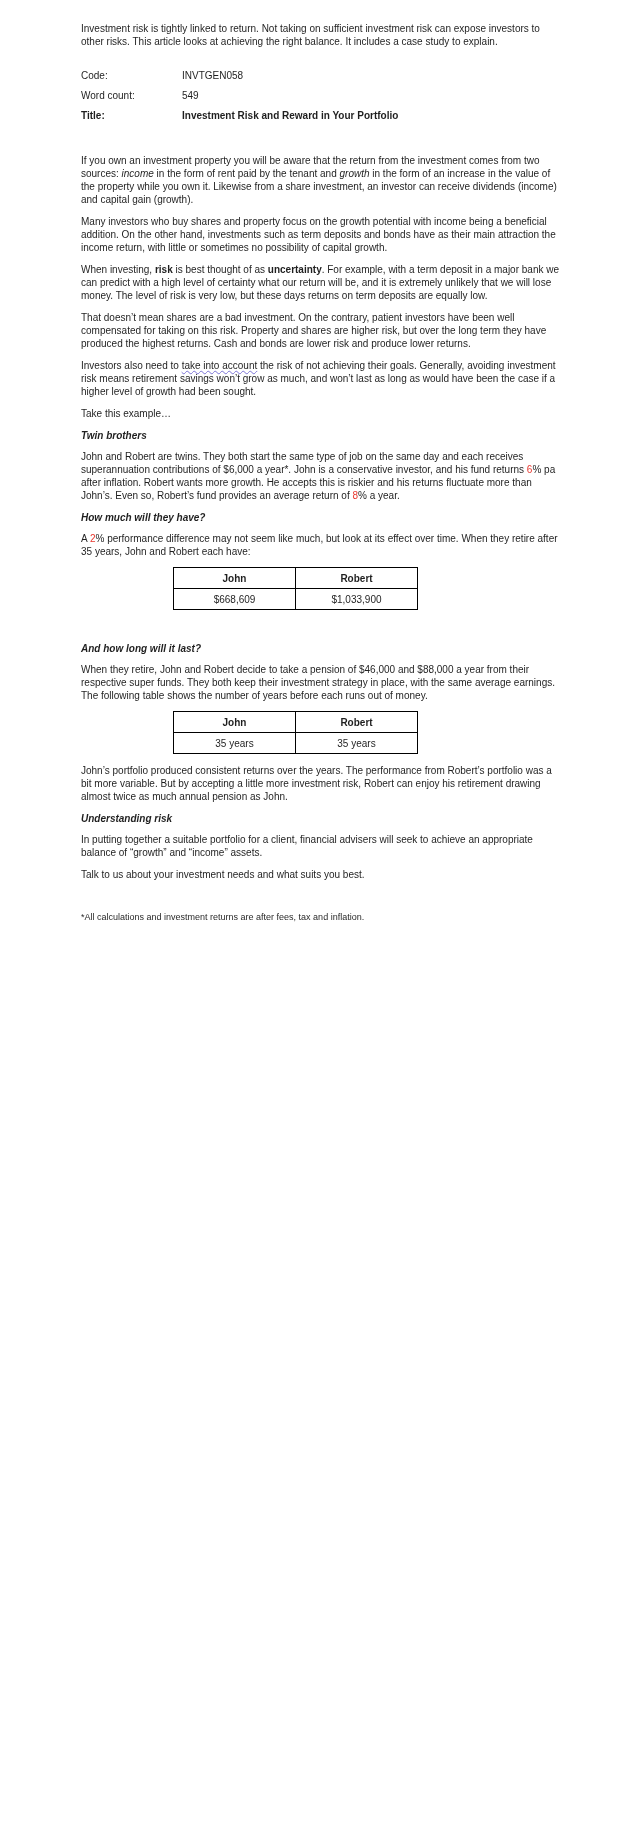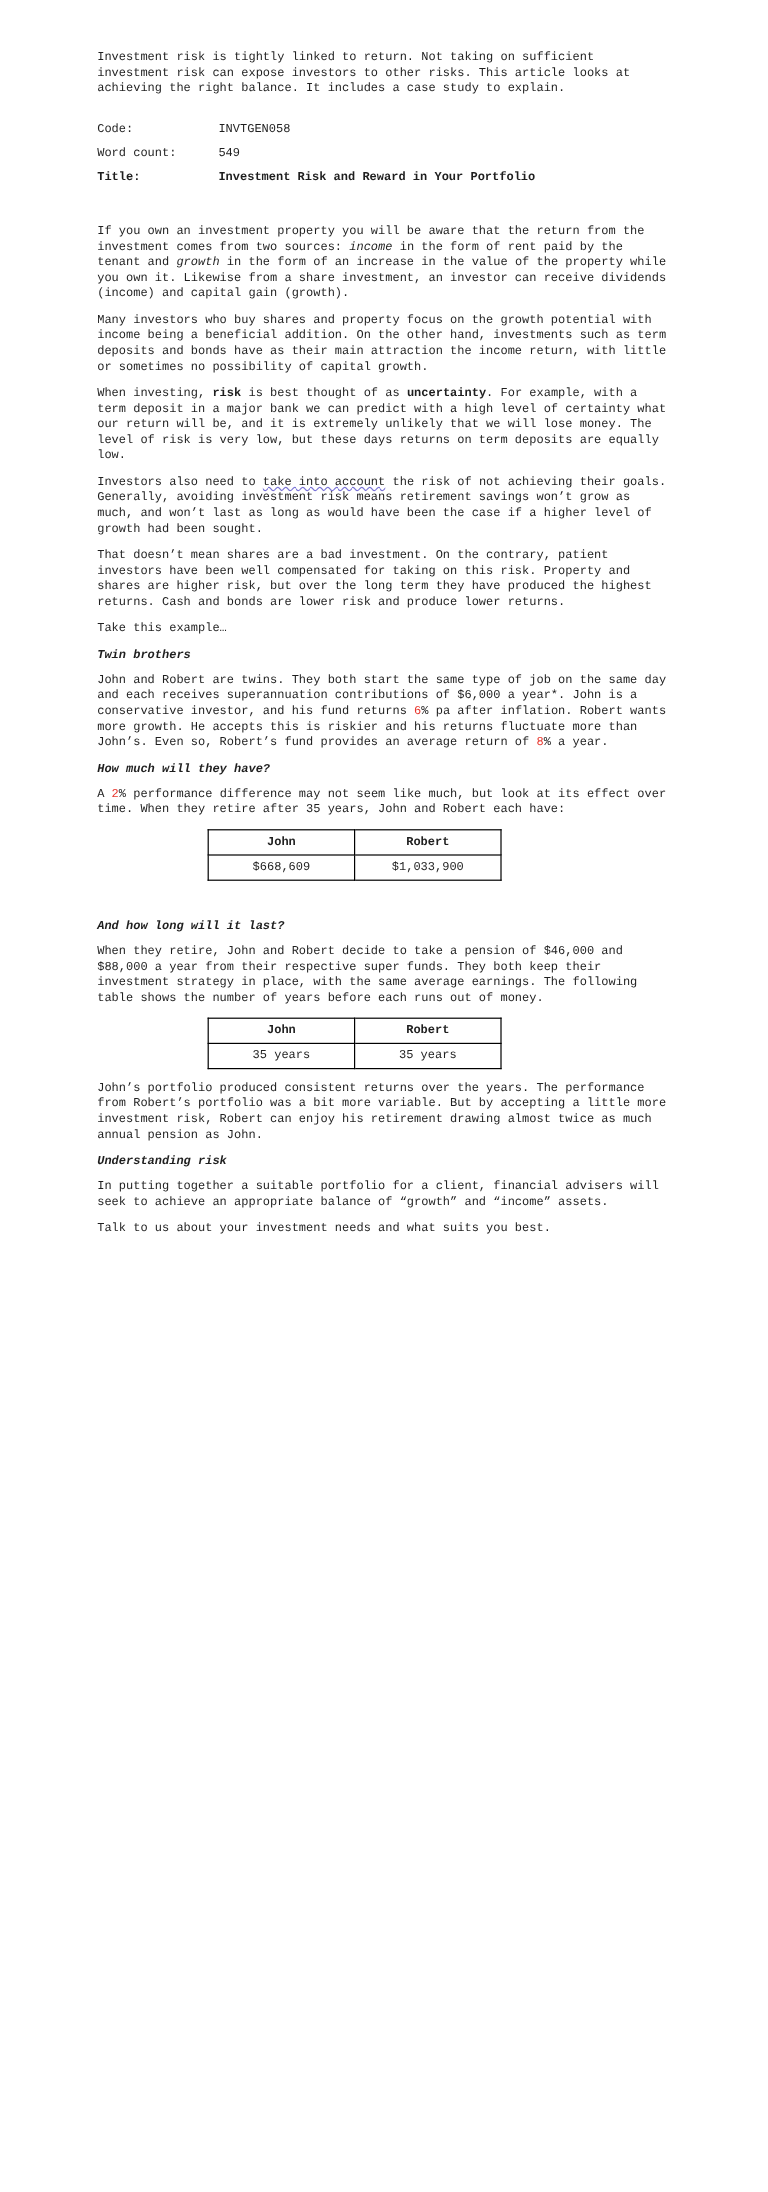--- a/index.html
+++ b/index.html
@@ -6,25 +6,25 @@
     --red: #e8362d;
     --squiggle: #7b74d6;
   }
   * { margin: 0; padding: 0; box-sizing: border-box; }
   html, body { background: #ffffff; }
   .page {
     position: relative;
     width: 640px;
     height: 1827px;
     background: #ffffff;
-    font-family: Liberation Mono, monospace;
+    font-family: Liberation Sans, sans-serif;
     font-size: 10px;
     line-height: 13px;
     color: #1f1f1f;
-    padding: 42px 79px 0 81px;
+    padding: 22px 79px 0 81px;
     overflow: hidden;
   }
   .para { margin: 0 0 9px 0; }
   .heading {
     font-size: 10px;
     font-weight: bold;
     font-style: italic;
     margin: 2px 0 8px 0;
   }
   .meta { margin: 18px 0 0 0; }
@@ -88,23 +88,23 @@
   </div>
 
   <p class="para first-body"><span>If you own an investment property you will be aware that the return from the investment comes from two sources: </span><span class="seg-i">income</span><span> in the form of rent paid by the tenant and </span><span class="seg-i">growth</span><span> in the form of an increase in the value of the property while you own it. Likewise from a share investment, an investor can receive dividends (income) and capital gain (growth).</span></p>
 
   <p class="para">Many investors who buy shares and property focus on the growth potential with income being a beneficial addition. On the other hand, investments such as term deposits and bonds have as their main attraction the income return, with little or sometimes no possibility of capital growth.</p>
 
 
   <p class="para"><span>When investing, </span><span class="seg-b">risk</span><span> is best thought of as </span><span class="seg-b">uncertainty</span><span>. For example, with a term deposit in a major bank we can predict with a high level of certainty what our return will be, and it is extremely unlikely that we will lose money. The level of risk is very low, but these days returns on term deposits are equally low.</span></p>
 
 
+  <p class="para">That doesn’t mean shares are a bad investment. On the contrary, patient investors have been well compensated for taking on this risk. Property and shares are higher risk, but over the long term they have produced the highest returns. Cash and bonds are lower risk and produce lower returns.</p>
+
   <p class="para"><span>Investors also need to </span><span class="seg-u">take into account</span><span> the risk of not achieving their goals. Generally, avoiding investment risk means retirement savings won’t grow as much, and won’t last as long as would have been the case if a higher level of growth had been sought.</span></p>
-
-  <p class="para">That doesn’t mean shares are a bad investment. On the contrary, patient investors have been well compensated for taking on this risk. Property and shares are higher risk, but over the long term they have produced the highest returns. Cash and bonds are lower risk and produce lower returns.</p>
 
   <p class="para">Take this example…</p>
 
   <h3 class="heading">Twin brothers</h3>
 
   <p class="para"><span>John and Robert are twins. They both start the same type of job on the same day and each receives superannuation contributions of $6,000 a year*. John is a conservative investor, and his fund returns </span><span class="seg-r">6</span><span>% pa after inflation. Robert wants more growth. He accepts this is riskier and his returns fluctuate more than John’s. Even so, Robert’s fund provides an average return of </span><span class="seg-r">8</span><span>% a year.</span></p>
 
   <h3 class="heading">How much will they have?</h3>
 
   <p class="para"><span>A </span><span class="seg-r">2</span><span>% performance difference may not seem like much, but look at its effect over time. When they retire after 35 years, John and Robert each have:</span></p>
@@ -144,14 +144,15 @@
   </table>
 
   <p class="para">John’s portfolio produced consistent returns over the years. The performance from Robert’s portfolio was a bit more variable. But by accepting a little more investment risk, Robert can enjoy his retirement drawing almost twice as much annual pension as John.</p>
 
   <h3 class="heading">Understanding risk</h3>
 
   <p class="para">In putting together a suitable portfolio for a client, financial advisers will seek to achieve an appropriate balance of “growth” and “income” assets.</p>
 
   <p class="para">Talk to us about your investment needs and what suits you best.</p>
 
+  <p class="footnote">*All calculations and investment returns are after fees, tax and inflation.</p>
 
 </div>
 
 </body></html>

